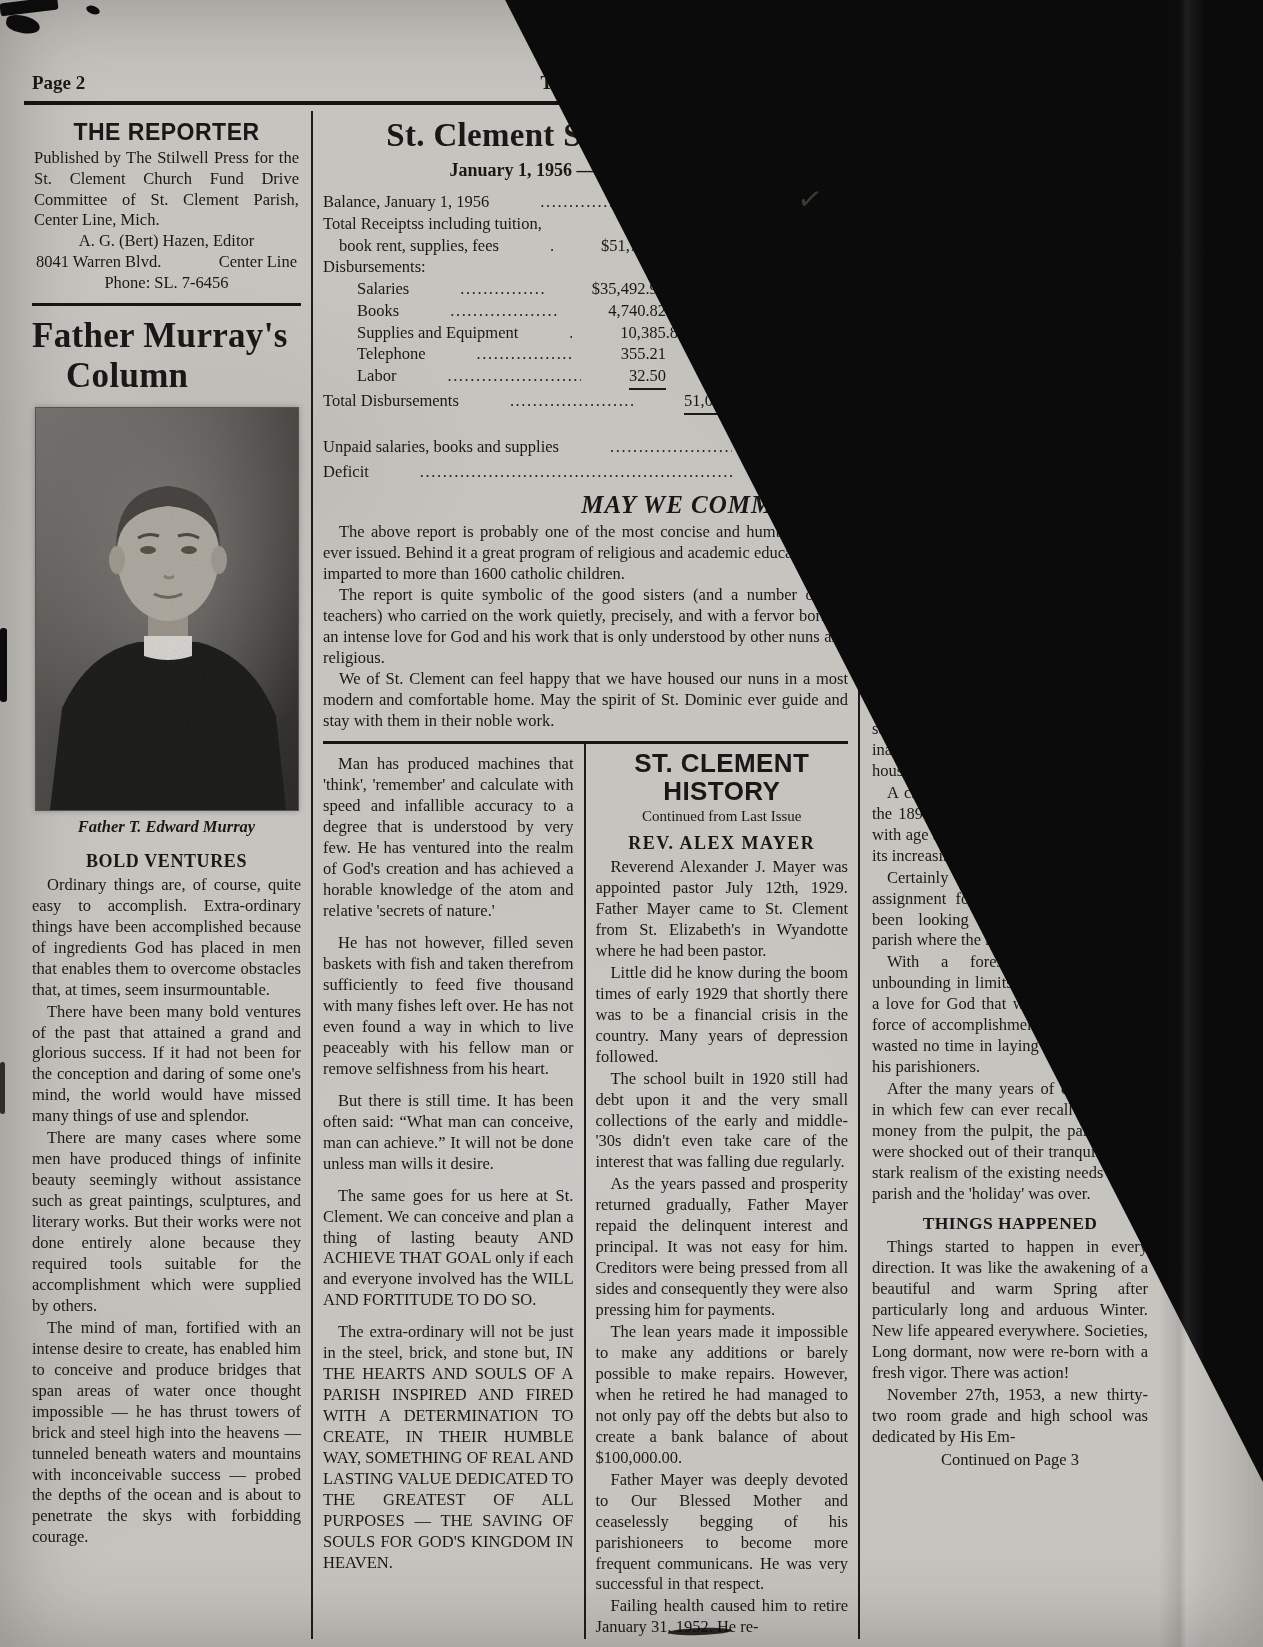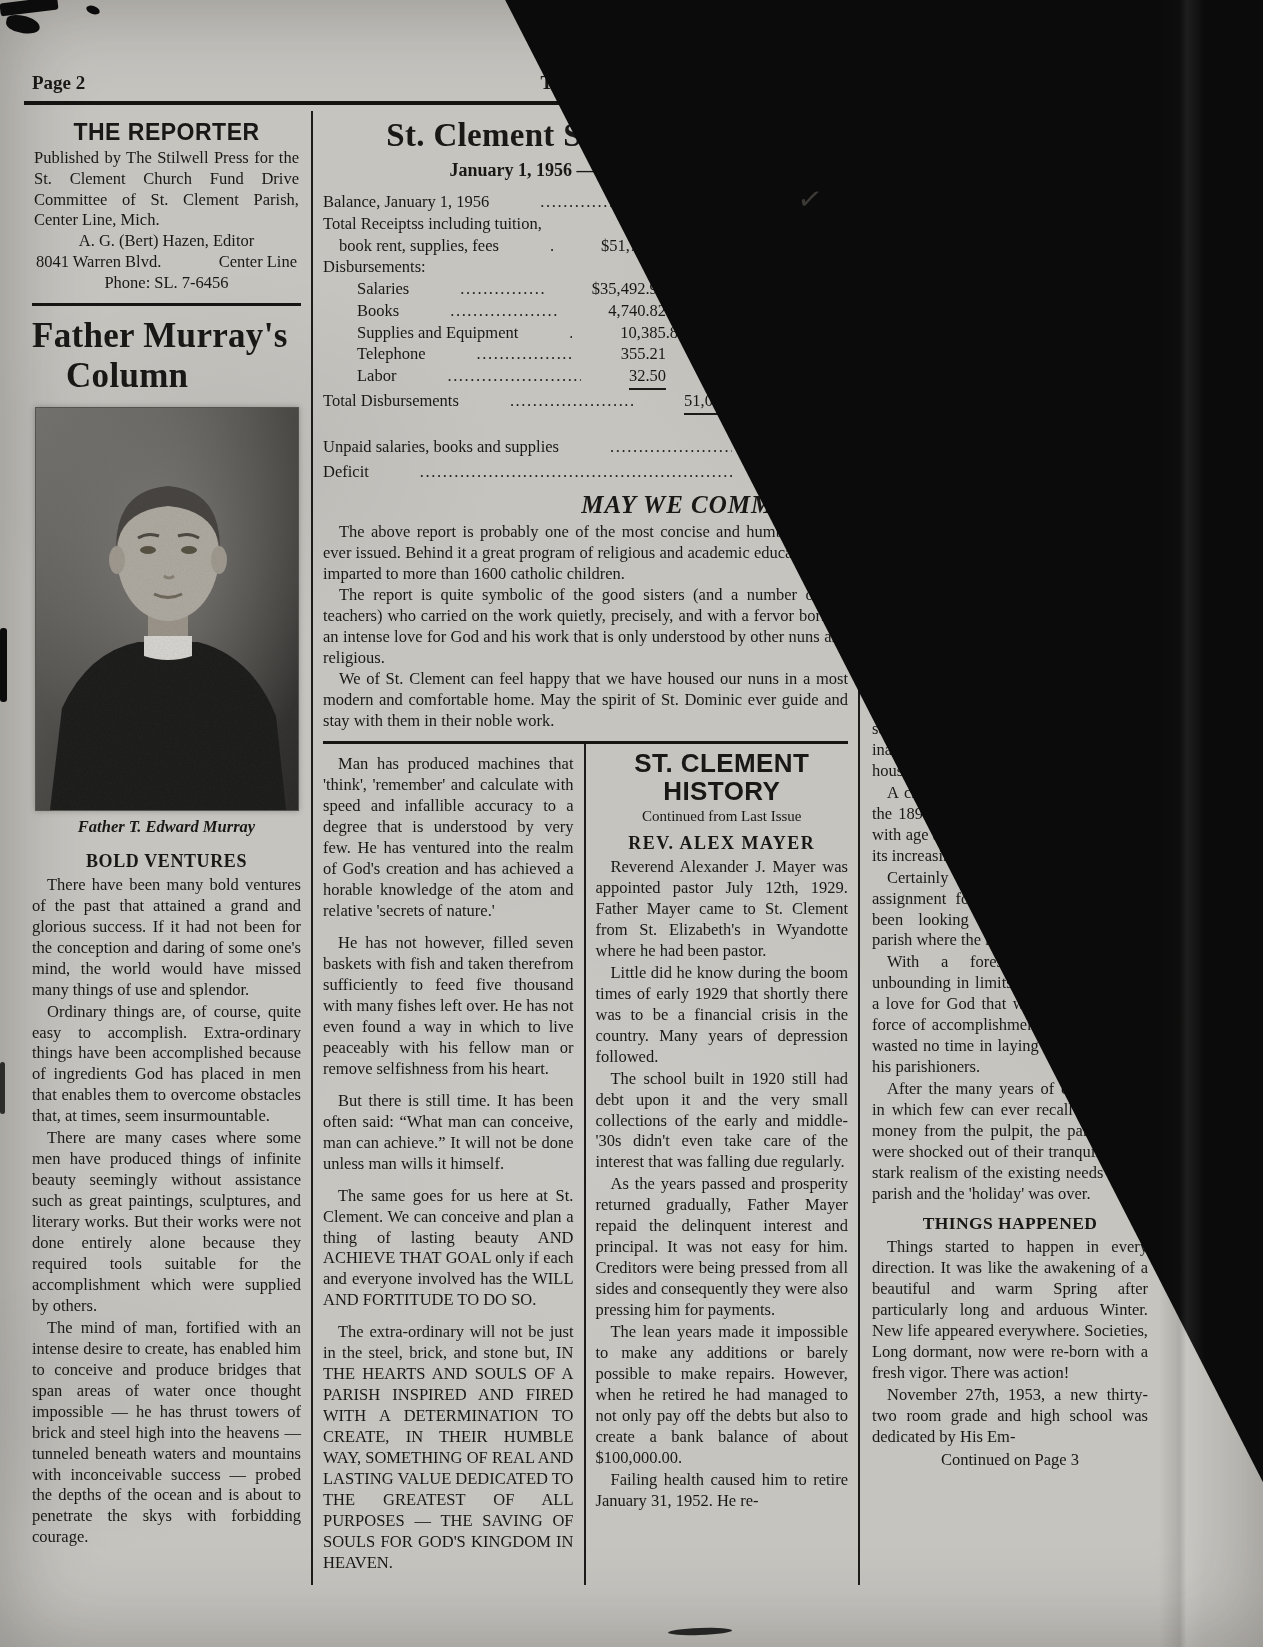--- a/index.html
+++ b/index.html
@@ -165,22 +165,22 @@
           <rect width="262" height="402" filter="url(#grain)" opacity="0.5"></rect>
         </svg>
       </div>
 
       <div class="photo-caption">Father T. Edward Murray</div>
 
       <div class="sec-head">BOLD VENTURES</div>
 
       <div>
 
-      <p class="para">There have been many bold ventures of the past that attained a grand and glorious success. If it had not been for the conception and daring of some one's mind, the world would have missed many things of use and splendor.</p>
-          <p class="para">Ordinary things are, of course, quite easy to accomplish. Extra-ordinary things have been accomplished because of ingredients God has placed in men that enables them to overcome obstacles that, at times, seem insurmountable.</p>
+      <p class="para">Ordinary things are, of course, quite easy to accomplish. Extra-ordinary things have been accomplished because of ingredients God has placed in men that enables them to overcome obstacles that, at times, seem insurmountable.</p>
+          <p class="para">There have been many bold ventures of the past that attained a grand and glorious success. If it had not been for the conception and daring of some one's mind, the world would have missed many things of use and splendor.</p>
           <p class="para">There are many cases where some men have produced things of infinite beauty seemingly without assistance such as great paintings, sculptures, and literary works. But their works were not done entirely alone because they required tools suitable for the accomplishment which were supplied by others.</p>
           <p class="para">The mind of man, fortified with an intense desire to create, has enabled him to conceive and produce bridges that span areas of water once thought impossible — he has thrust towers of brick and steel high into the heavens — tunneled beneath waters and mountains with inconceivable success — probed the depths of the ocean and is about to penetrate the skys with forbidding courage.</p>
         </div>
     </div>
 
     <div class="col col-mid">
       <div class="mid-top">
         <div class="acct-title">St. Clement School Account</div>
         <div class="acct-sub">January 1, 1956 — January 1, 1957</div>
 
@@ -261,37 +261,38 @@
             <p class="para">We of St. Clement can feel happy that we have housed our nuns in a most modern and comfortable home. May the spirit of St. Dominic ever guide and stay with them in their noble work.</p>
           </div>
       </div>
 
       <div class="mid-split">
         <div class="sub-left">
           <div>
 
           <p class="para">Man has produced machines that 'think', 'remember' and calculate with speed and infallible accuracy to a degree that is understood by very few. He has ventured into the realm of God's creation and has achieved a horable knowledge of the atom and relative 'secrets of nature.'</p>
               <p class="para">He has not however, filled seven baskets with fish and taken therefrom sufficiently to feed five thousand with many fishes left over. He has not even found a way in which to live peaceably with his fellow man or remove selfishness from his heart.</p>
-              <p class="para">But there is still time. It has been often said: “What man can conceive, man can achieve.” It will not be done unless man wills it himself.</p>
+              <p class="para">But there is still time. It has been often said: “What man can conceive, man can achieve.” It will not be done unless man wills it desire.</p>
               <p class="para">The same goes for us here at St. Clement. We can conceive and plan a thing of lasting beauty AND ACHIEVE THAT GOAL only if each and everyone involved has the WILL AND FORTITUDE TO DO SO.</p>
               <p class="para">The extra-ordinary will not be just in the steel, brick, and stone but, IN THE HEARTS AND SOULS OF A PARISH INSPIRED AND FIRED WITH A DETERMINATION TO CREATE, IN THEIR HUMBLE WAY, SOMETHING OF REAL AND LASTING VALUE DEDICATED TO THE GREATEST OF ALL PURPOSES — THE SAVING OF SOULS FOR GOD'S KINGDOM IN HEAVEN.</p>
             </div>
         </div>
 
         <div class="sub-right">
           <div class="hist-title">ST. CLEMENT HISTORY</div>
           <div class="hist-sub">Continued from Last Issue</div>
           <div class="hist-head">REV. ALEX MAYER</div>
           <div>
 
           <p class="para">Reverend Alexander J. Mayer was appointed pastor July 12th, 1929. Father Mayer came to St. Clement from St. Elizabeth's in Wyandotte where he had been pastor.</p>
               <p class="para">Little did he know during the boom times of early 1929 that shortly there was to be a financial crisis in the country. Many years of depression followed.</p>
               <p class="para">The school built in 1920 still had debt upon it and the very small collections of the early and middle-'30s didn't even take care of the interest that was falling due regularly.</p>
               <p class="para">As the years passed and prosperity returned gradually, Father Mayer repaid the delinquent interest and principal. It was not easy for him. Creditors were being pressed from all sides and consequently they were also pressing him for payments.</p>
               <p class="para">The lean years made it impossible to make any additions or barely possible to make repairs. However, when he retired he had managed to not only pay off the debts but also to create a bank balance of about $100,000.00.</p>
+              <p class="para">Father Mayer was deeply devoted to Our Blessed Mother and ceaselessly begging of his parishioneers to become more frequent communicans. He was very successful in that respect.</p>
               <p class="para">Failing health caused him to retire January 31, 1952. He re-</p>
             </div>
         </div>
       </div>
     </div>
 
     <div class="col col-right">
       <div>
 
       <p class="rc-block noindent">turned to a modest home on Sylvester Street in Detroit where he quietly spent the remaining few years. A number of parishioners regularly visited him for which he was pleased and very grateful.</p>

